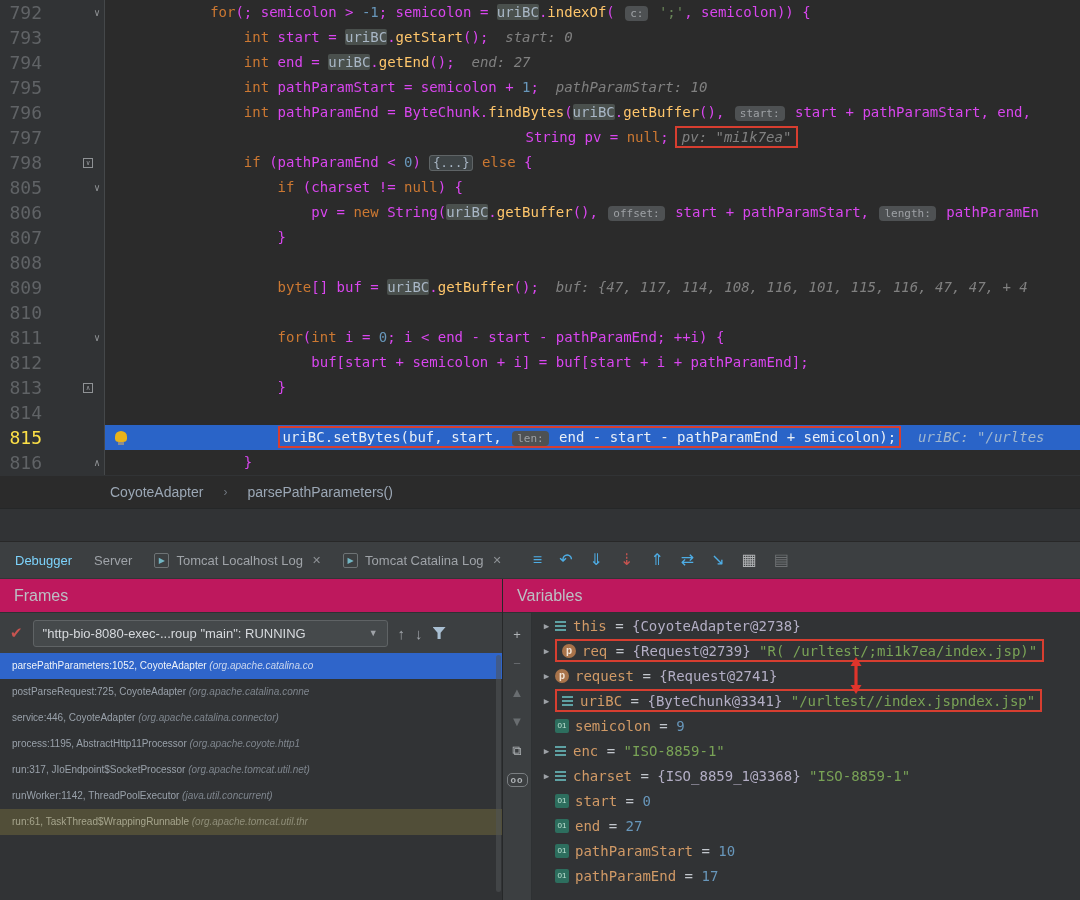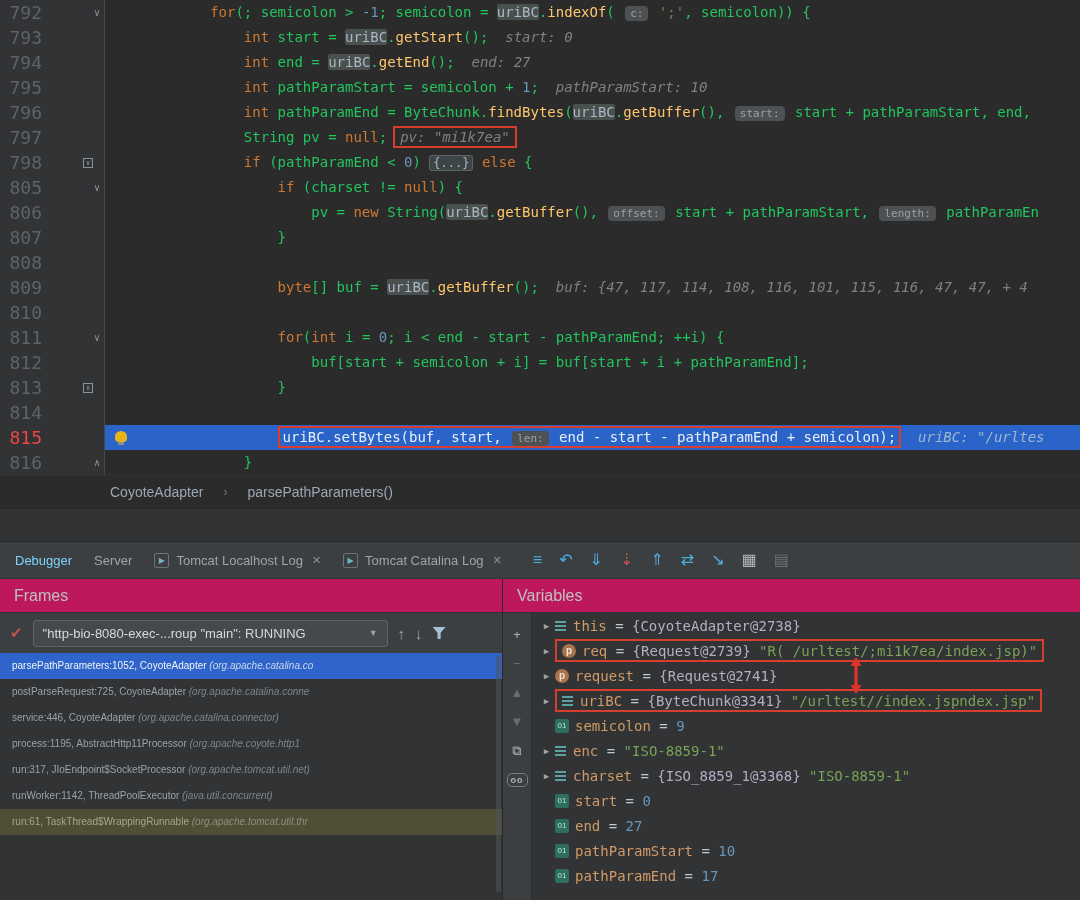--- a/index.html
+++ b/index.html
@@ -4,28 +4,28 @@
 <style>
   *{box-sizing:border-box;margin:0;padding:0}
   html,body{width:1080px;height:900px;overflow:hidden;background:#2b2b2b;font-family:"Liberation Sans",sans-serif}
   .page{position:relative;width:1080px;height:900px;display:flex;flex-direction:column;background:#2b2b2b}
 
   
   .editor{height:475px;position:relative;background:#2b2b2b;font-family:"DejaVu Sans Mono",monospace;font-size:14px;overflow:hidden}
   .gutter-bg{position:absolute;left:0;top:0;width:105px;height:100%;background:#313335;border-right:1px solid #45484a}
   .code-line{position:relative;height:25px;line-height:25px;display:flex;white-space:pre}
   .lnum{width:50px;text-align:right;color:#606366;flex:none;font-size:18px;padding-right:8px;position:relative;z-index:1}
-  .line-cur .lnum{color:#ef4444}
+  .line-cur .lnum{color:#fde047}
   .foldcol{width:55px;flex:none;position:relative;z-index:1}
   .mark{position:absolute;right:5px;top:50%;transform:translateY(-50%);font-size:10px;color:#8f9295;line-height:1}
   .mark-box{position:absolute;right:12px;top:50%;transform:translateY(-50%);width:10px;height:10px;border:1px solid #8f9295;font-size:7px;line-height:9px;text-align:center;color:#9a9da0}
   .code-content{flex:1;position:relative;min-width:0;overflow:hidden}
   .line-cur .code-content{background:#2a64c8}
   .tk-k{color:#cc7832}
-  .tk-p{color:#22c55e}
+  .tk-p{color:#d946ef}
   .line-cur .tk-p{color:#e8eef6}
   .tk-m{color:#ffc66b}
   .tk-s{color:#6a8759}
   .tk-n{color:#6897bb}
   .tk-h{color:#808080;font-style:italic}
   .tk-h2{color:#9fb6cf;font-style:italic}
   .tk-id{color:#a9b7c6;background:#4a504d;border-radius:2px}
   .tk-c{background:#4e5153;color:#9ea1a5;border-radius:4px;font-size:11px;padding:1px 5px;margin:0 2px}
   .tk-f{background:#3e4446;border:1px solid #5f6466;border-radius:3px;color:#a9b7c6;padding:0 3px;font-size:12px}
   .code-red-box{border:2px solid #d73e30;padding:1px 3px}
@@ -92,21 +92,21 @@
 <div class="page">
 
   <div class="editor">
     <div class="gutter-bg"></div>
     <div>
         <div class="code-line"><span class="lnum">792</span><span class="foldcol"><span class="mark">∨</span></span><span class="code-content" style="padding-left: calc(12ch + 4px);"><span class="tk-k">for</span><span class="tk-p">(; semicolon &gt; </span><span class="tk-n">-1</span><span class="tk-p">; semicolon = </span><span class="tk-id">uriBC</span><span class="tk-p">.</span><span class="tk-m">indexOf</span><span class="tk-p">( </span><span class="tk-c">c:</span><span class="tk-p"> </span><span class="tk-s">';'</span><span class="tk-p">, semicolon)) {</span></span></div>
         <div class="code-line"><span class="lnum">793</span><span class="foldcol"></span><span class="code-content" style="padding-left: calc(16ch + 4px);"><span class="tk-k">int</span><span class="tk-p"> start = </span><span class="tk-id">uriBC</span><span class="tk-p">.</span><span class="tk-m">getStart</span><span class="tk-p">();</span><span class="tk-h">  start: 0</span></span></div>
         <div class="code-line"><span class="lnum">794</span><span class="foldcol"></span><span class="code-content" style="padding-left: calc(16ch + 4px);"><span class="tk-k">int</span><span class="tk-p"> end = </span><span class="tk-id">uriBC</span><span class="tk-p">.</span><span class="tk-m">getEnd</span><span class="tk-p">();</span><span class="tk-h">  end: 27</span></span></div>
         <div class="code-line"><span class="lnum">795</span><span class="foldcol"></span><span class="code-content" style="padding-left: calc(16ch + 4px);"><span class="tk-k">int</span><span class="tk-p"> pathParamStart = semicolon + </span><span class="tk-n">1</span><span class="tk-p">;</span><span class="tk-h">  pathParamStart: 10</span></span></div>
         <div class="code-line"><span class="lnum">796</span><span class="foldcol"></span><span class="code-content" style="padding-left: calc(16ch + 4px);"><span class="tk-k">int</span><span class="tk-p"> pathParamEnd = ByteChunk.</span><span class="tk-m">findBytes</span><span class="tk-p">(</span><span class="tk-id">uriBC</span><span class="tk-p">.</span><span class="tk-m">getBuffer</span><span class="tk-p">(), </span><span class="tk-c">start:</span><span class="tk-p"> start + pathParamStart, end,</span></span></div>
-        <div class="code-line"><span class="lnum">797</span><span class="foldcol"></span><span class="code-content" style="padding-left: calc(16ch + 4px);"><span class="tk-p">String pv = </span><span class="tk-k">null</span><span class="tk-p">;</span><span class="tk-h hint-red-box">pv: "mi1k7ea"</span></span></div>
+        <div class="code-line"><span class="lnum">797</span><span class="foldcol"></span><span class="code-content" style="padding-left: calc(16ch + 4px); text-align: center;"><span class="tk-p">String pv = </span><span class="tk-k">null</span><span class="tk-p">;</span><span class="tk-h hint-red-box">pv: "mi1k7ea"</span></span></div>
         <div class="code-line"><span class="lnum">798</span><span class="foldcol"><span class="mark-box">∨</span></span><span class="code-content" style="padding-left: calc(16ch + 4px);"><span class="tk-k">if</span><span class="tk-p"> (pathParamEnd &lt; </span><span class="tk-n">0</span><span class="tk-p">) </span><span class="tk-f">{...}</span><span class="tk-p"> </span><span class="tk-k">else</span><span class="tk-p"> {</span></span></div>
         <div class="code-line"><span class="lnum">805</span><span class="foldcol"><span class="mark">∨</span></span><span class="code-content" style="padding-left: calc(20ch + 4px);"><span class="tk-k">if</span><span class="tk-p"> (charset != </span><span class="tk-k">null</span><span class="tk-p">) {</span></span></div>
         <div class="code-line"><span class="lnum">806</span><span class="foldcol"></span><span class="code-content" style="padding-left: calc(24ch + 4px);"><span class="tk-p">pv = </span><span class="tk-k">new</span><span class="tk-p"> String(</span><span class="tk-id">uriBC</span><span class="tk-p">.</span><span class="tk-m">getBuffer</span><span class="tk-p">(), </span><span class="tk-c">offset:</span><span class="tk-p"> start + pathParamStart, </span><span class="tk-c">length:</span><span class="tk-p"> pathParamEn</span></span></div>
         <div class="code-line"><span class="lnum">807</span><span class="foldcol"></span><span class="code-content" style="padding-left: calc(20ch + 4px);"><span class="tk-p">}</span></span></div>
         <div class="code-line"><span class="lnum">808</span><span class="foldcol"></span><span class="code-content" style="padding-left: calc(0ch + 4px);"></span></div>
         <div class="code-line"><span class="lnum">809</span><span class="foldcol"></span><span class="code-content" style="padding-left: calc(20ch + 4px);"><span class="tk-k">byte</span><span class="tk-p">[] buf = </span><span class="tk-id">uriBC</span><span class="tk-p">.</span><span class="tk-m">getBuffer</span><span class="tk-p">();</span><span class="tk-h">  buf: {47, 117, 114, 108, 116, 101, 115, 116, 47, 47, + 4</span></span></div>
         <div class="code-line"><span class="lnum">810</span><span class="foldcol"></span><span class="code-content" style="padding-left: calc(0ch + 4px);"></span></div>
         <div class="code-line"><span class="lnum">811</span><span class="foldcol"><span class="mark">∨</span></span><span class="code-content" style="padding-left: calc(20ch + 4px);"><span class="tk-k">for</span><span class="tk-p">(</span><span class="tk-k">int</span><span class="tk-p"> i = </span><span class="tk-n">0</span><span class="tk-p">; i &lt; end - start - pathParamEnd; ++i) {</span></span></div>
         <div class="code-line"><span class="lnum">812</span><span class="foldcol"></span><span class="code-content" style="padding-left: calc(24ch + 4px);"><span class="tk-p">buf[start + semicolon + i] = buf[start + i + pathParamEnd];</span></span></div>
         <div class="code-line"><span class="lnum">813</span><span class="foldcol"><span class="mark-box">∧</span></span><span class="code-content" style="padding-left: calc(20ch + 4px);"><span class="tk-p">}</span></span></div>

